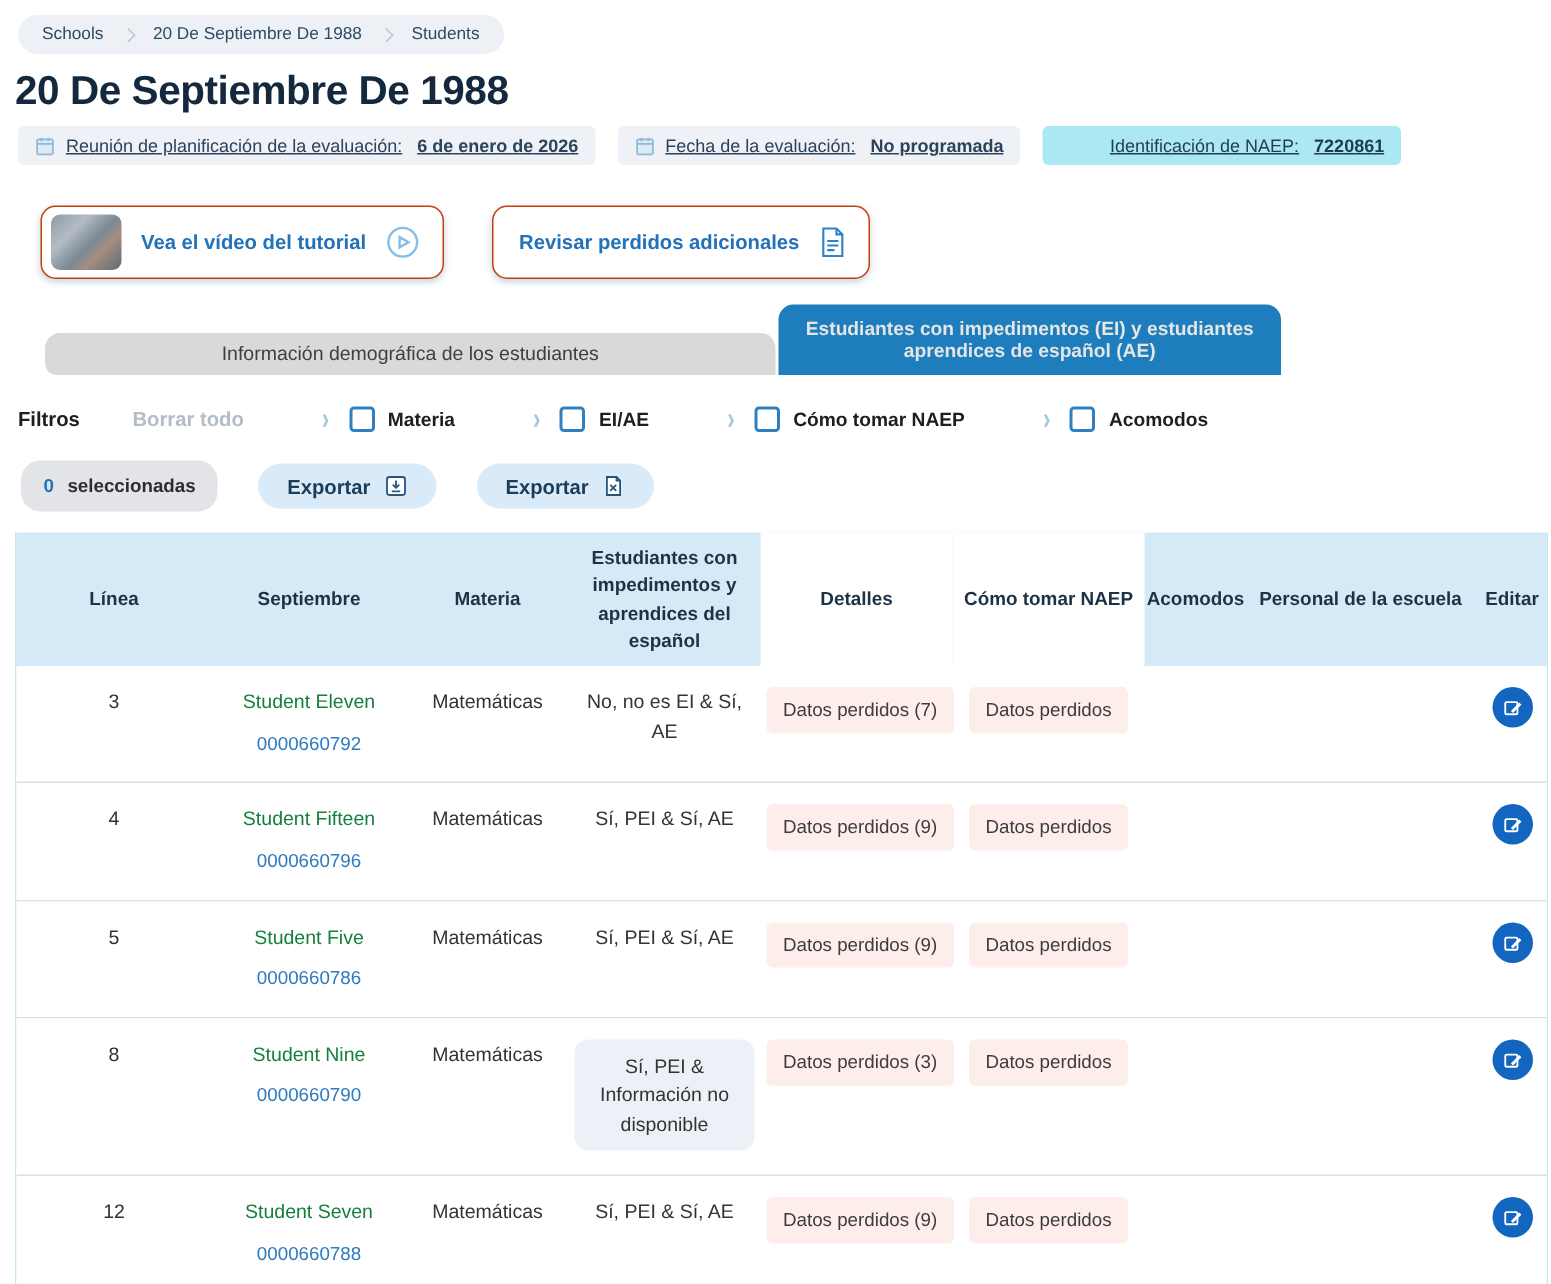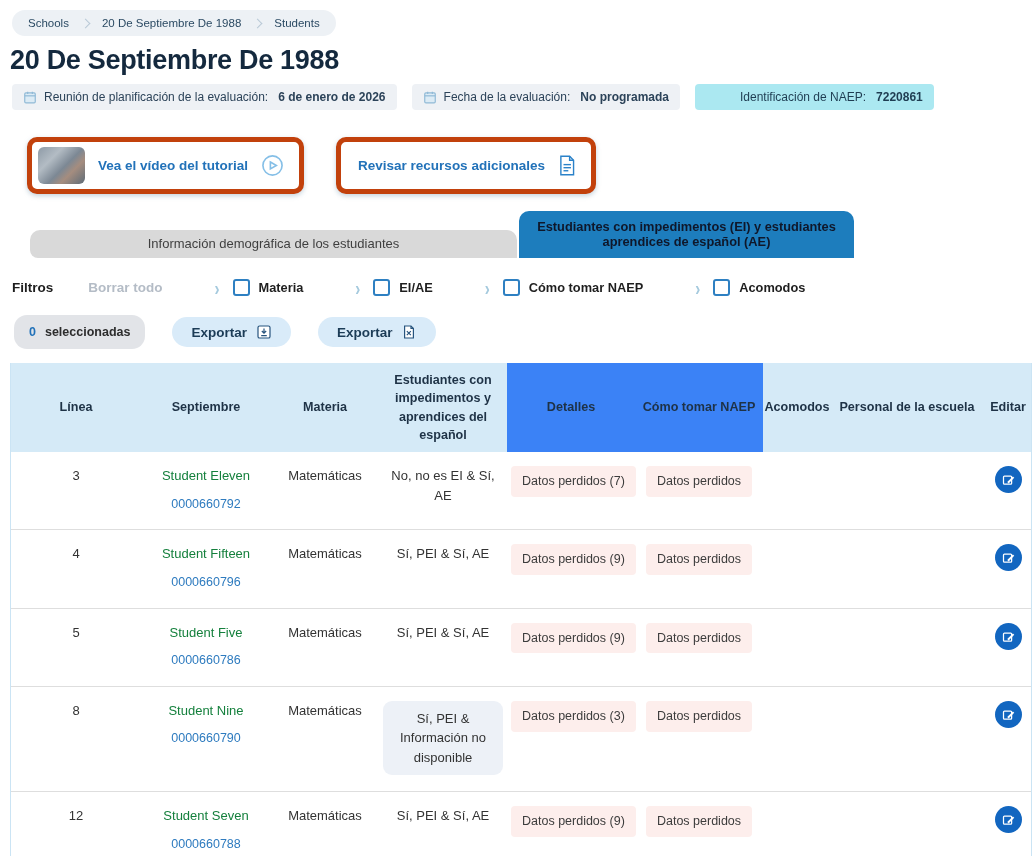--- a/index.html
+++ b/index.html
@@ -14,39 +14,39 @@
   .crumb { cursor:pointer; }
   .bc-chev { width:7px; height:7px; border-top:1.4px solid #b9c9d6; border-right:1.4px solid #b9c9d6;
     transform:rotate(45deg); display:inline-block; margin:0 2px; }
 
   
   h1.page-title { margin:9px 0 8px 10px; font-size:27px; font-weight:700; color:#14293e; letter-spacing:-0.3px; }
 
   
   .badge-row { display:flex; gap:15px; margin-left:12px; align-items:center; }
   .badge { display:inline-flex; align-items:center; gap:7px; background:#eef1f5;
-    border-radius:4px; padding:6px 11px; font-size:12px; color:#2c4359; }
+    border-radius:4px; padding:6px 11px; font-size:12px; color:#2c4359;text-decoration:underline; }
   .badge b { font-weight:700; margin-left:3px; }
   .badge.teal { background:#abe8f1; color:#1f3d52;padding-left:45px; }
 
   
   .action-row { display:flex; gap:32px; margin:27px 0 0 27px; }
   .action-btn { display:inline-flex; align-items:center; gap:13px; background:#fff;
-    border:5px solid #c2410c; border-radius:10px; padding:5px 15px 5px 6px; min-height:45px;
+    border:1px solid #c2410c; border-radius:10px; padding:5px 15px 5px 6px; min-height:45px;
     box-shadow:0 2px 5px rgba(110,145,170,.4); color:#2272b9; font-weight:700; font-size:13.5px; cursor:pointer; }
   .action-btn.resources { padding-left:17px; }
   .video-thumb { width:47px; height:37px; border-radius:6px;
     background:linear-gradient(135deg,#8d9aa6 0%,#b3bcc4 30%,#7c8894 55%,#a58d7f 70%,#5d6b77 100%); }
 
   
   .tabs { display:flex; align-items:flex-end; gap:2px; margin:17px 0 0 30px; width:824px; }
   .tab { text-align:center; cursor:pointer; }
   .tab.inactive { flex:0 0 487px; background:#d9d9d9; color:#3f3f3f; font-weight:400;
     font-size:13px; padding:6px 8px 7px; border-radius:10px 10px 0 8px; }
-  .tab.active { flex:1; background:#1d7dbd; color:#0f172a; font-weight:700; font-size:12.8px;
+  .tab.active { flex:1; background:#1d7dbd; color:#e5e5e5; font-weight:700; font-size:12.8px;
     padding:8px 8px 9px; border-radius:10px 10px 0 0; }
 
   
   .filter-row { display:flex; align-items:center; margin:21px 0 0 12px; font-size:13.5px; }
   .filter-title { font-weight:700; color:#1e1e1e; margin-right:35px; }
   .clear-all { color:#b4bcc6; font-weight:600; margin-right:52px; cursor:pointer; }
   .filter-chev { color:#a5cade; font-size:15px; font-weight:700; margin-right:13px; transform:scaleY(1.4); display:inline-block; }
   .filter-item { display:inline-flex; align-items:center; gap:9px; margin-right:52px; cursor:pointer; }
   .filter-item input { appearance:none; width:17px; height:17px; border:2px solid #2e80c2;
     border-radius:3px; background:#fff; cursor:pointer; }
@@ -60,21 +60,21 @@
   .export-btn { display:inline-flex; align-items:center; gap:9px; background:#d9ebf9; border:none;
     border-radius:16px; padding:7px 19px; font-size:13.5px; font-weight:700; color:#1c3c57;
     cursor:pointer; font-family:inherit; }
 
   
   .table { margin:14px 10px 0; width:1022px; border-left:1px solid #cbe4f4; border-right:1px solid #cbe4f4; }
   .grid-cols { display:grid; grid-template-columns:130px 130px 108px 128px 128px 128px 68px 152px 50px; }
   .thead { background:#d5eaf7; min-height:81px; align-items:stretch; }
   .th { display:flex; align-items:center; justify-content:center; text-align:center;
     font-weight:700; font-size:12.6px; color:#1e3246; padding:8px 6px; line-height:1.45; }
-  .th.pink { background:#3b82f6; }
+  .th.pink { background:#ffffff; }
   .trow { border-bottom:1px solid #dedede; background:#fff; padding:12px 0 14px; min-height:56px; align-items:start; }
   .td { text-align:center; font-size:13px; color:#333; padding:2px 4px; line-height:1.5; }
   .student-name { color:#15803d; }
   .student-id { color:#2e7bbf; margin-top:9px; font-size:12.5px; cursor:pointer; }
   .eiae { display:inline-block; max-width:120px; }
   .eiae.boxed { background:#edf1f7; border-radius:9px; padding:8px 8px; width:136px; }
   .pill-pink { display:inline-block; background:#fdeeec; border-radius:4px; padding:6px 11px;
     font-size:12.5px; color:#3c3c3c; white-space:nowrap; }
   .edit-btn { width:27px; height:27px; border-radius:50%; background:#1266c0; border:none;
     display:flex; align-items:center; justify-content:center; margin:0 auto; cursor:pointer; }
@@ -128,21 +128,21 @@
   <div class="action-row">
     <button class="action-btn">
       <span class="video-thumb"></span>
       <span>Vea el vídeo del tutorial</span>
       <svg width="23" height="23" viewBox="0 0 24 24" fill="none" stroke="#85bfe7" stroke-width="1.7">
           <circle cx="12" cy="12" r="10"></circle>
           <path d="M9.8 8.4 L16 12 L9.8 15.6 Z"></path>
         </svg>
     </button>
     <button class="action-btn resources">
-      <span>Revisar recursos adicionales</span>
+      <span>Revisar perdidos adicionales</span>
       <svg width="18" height="21" viewBox="0 0 20 24" fill="none" stroke="#2b82c9" stroke-width="1.6">
           <path d="M3 1.5 h10 l4.5 4.5 v16.5 h-14.5 z"></path>
           <path d="M13 1.5 v4.5 h4.5"></path>
           <line x1="6" y1="11" x2="14.5" y2="11"></line>
           <line x1="6" y1="14.5" x2="14.5" y2="14.5"></line>
           <line x1="6" y1="18" x2="11.5" y2="18"></line>
         </svg>
     </button>
   </div>
 

